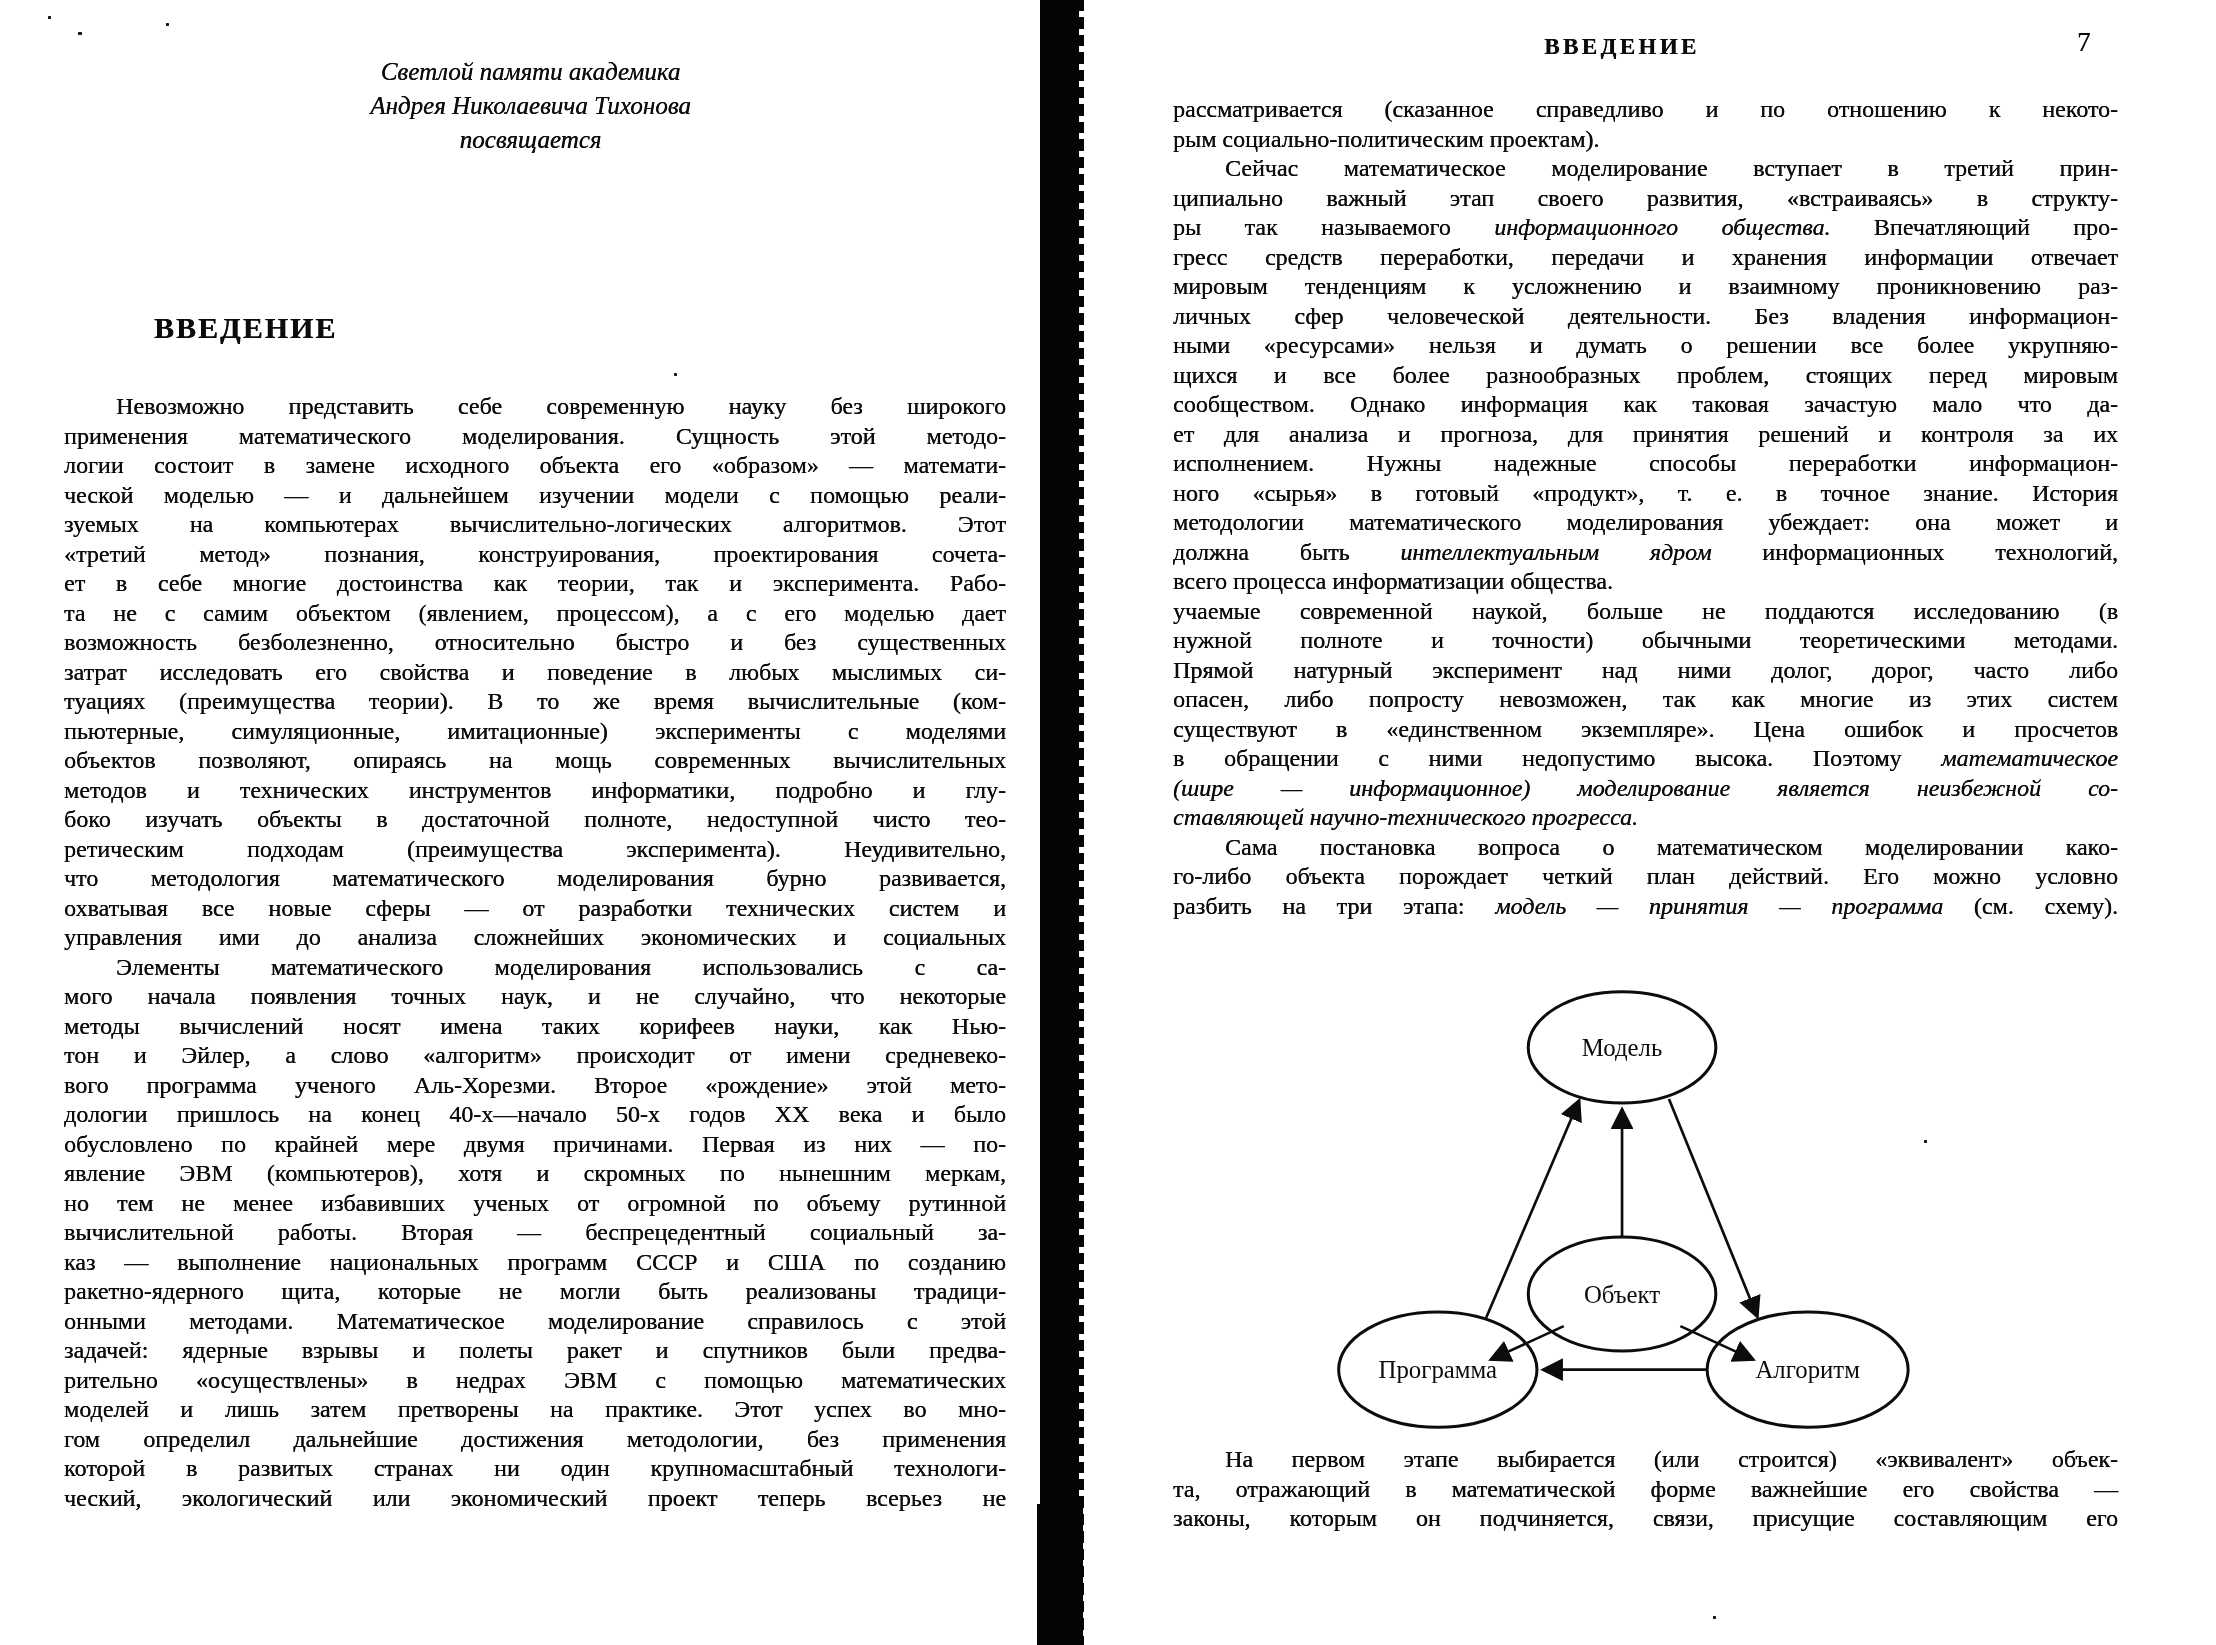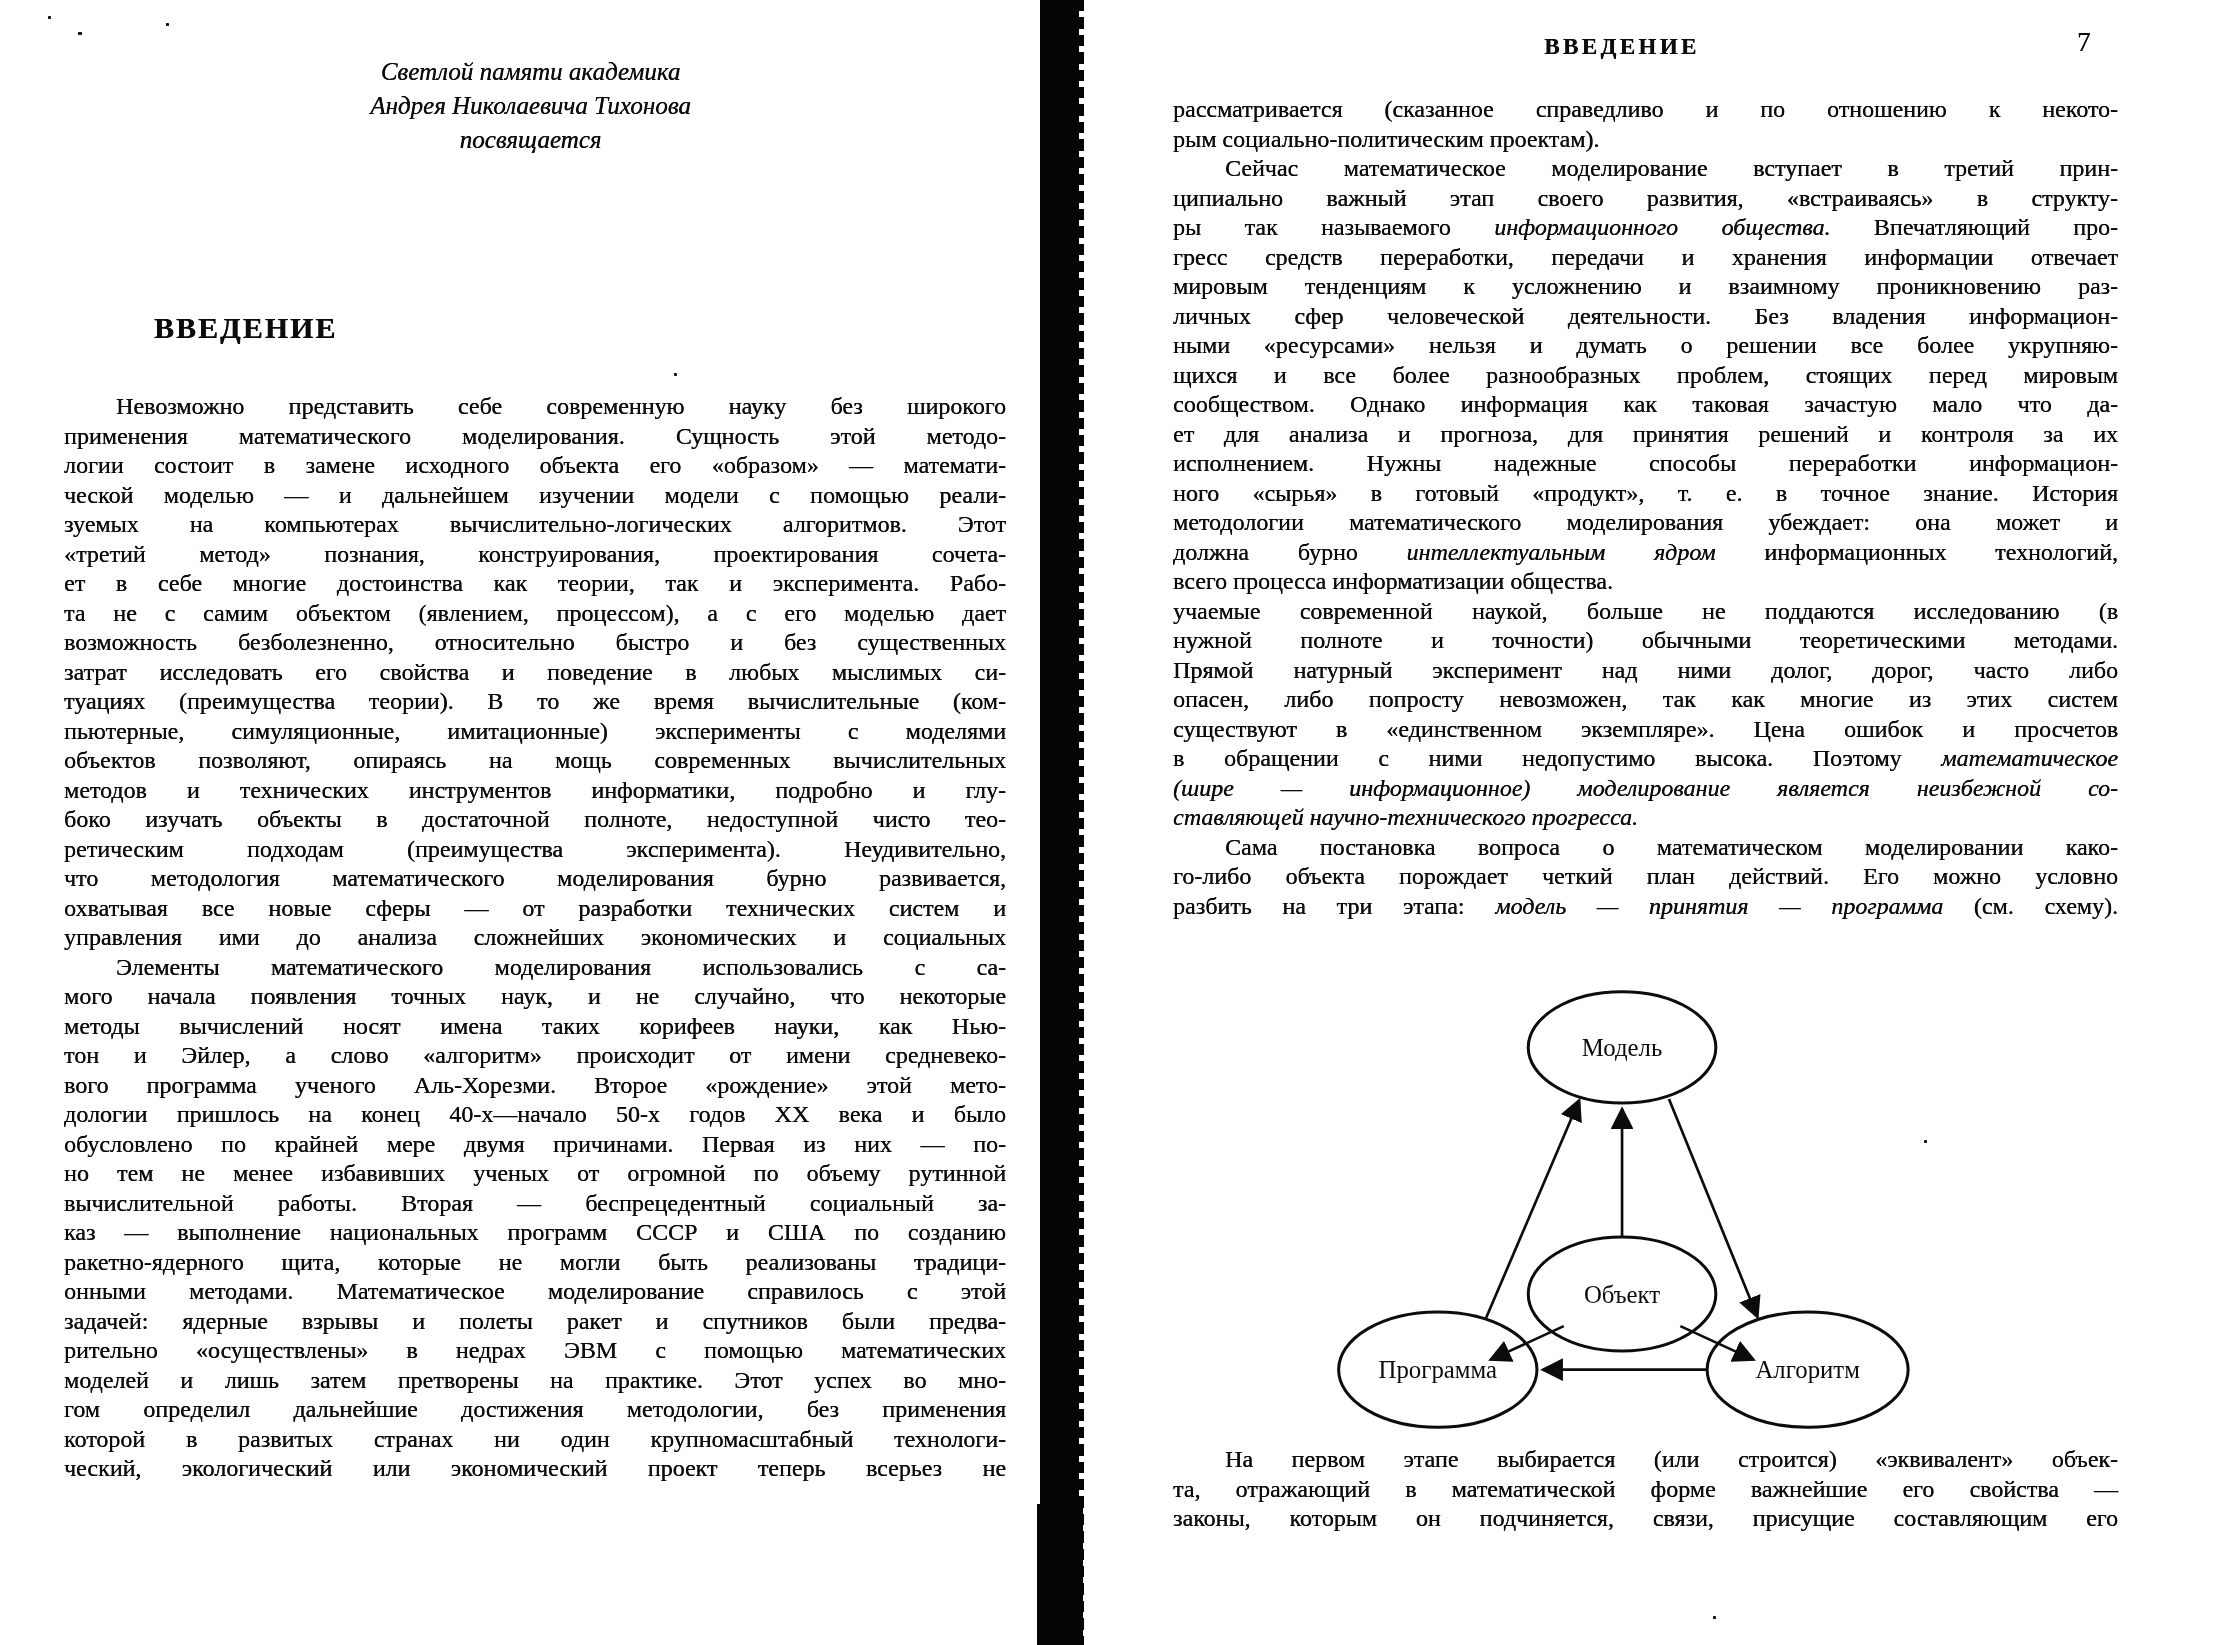--- a/index.html
+++ b/index.html
@@ -94,20 +94,21 @@
         <div class="line"><span>что методология математического моделирования бурно развивается,</span></div>
         <div class="line"><span>охватывая все новые сферы — от разработки технических систем и</span></div>
         <div class="line"><span>управления ими до анализа сложнейших экономических и социальных</span></div>
         <div class="line indent"><span>Элементы математического моделирования использовались с са-</span></div>
         <div class="line"><span>мого начала появления точных наук, и не случайно, что некоторые</span></div>
         <div class="line"><span>методы вычислений носят имена таких корифеев науки, как Нью-</span></div>
         <div class="line"><span>тон и Эйлер, а слово «алгоритм» происходит от имени средневеко-</span></div>
         <div class="line"><span>вого программа ученого Аль-Хорезми. Второе «рождение» этой мето-</span></div>
         <div class="line"><span>дологии пришлось на конец 40-х—начало 50-х годов XX века и было</span></div>
         <div class="line"><span>обусловлено по крайней мере двумя причинами. Первая из них — по-</span></div>
+        <div class="line"><span>явление ЭВМ (компьютеров), хотя и скромных по нынешним меркам,</span></div>
         <div class="line"><span>но тем не менее избавивших ученых от огромной по объему рутинной</span></div>
         <div class="line"><span>вычислительной работы. Вторая — беспрецедентный социальный за-</span></div>
         <div class="line"><span>каз — выполнение национальных программ СССР и США по созданию</span></div>
         <div class="line"><span>ракетно-ядерного щита, которые не могли быть реализованы традици-</span></div>
         <div class="line"><span>онными методами. Математическое моделирование справилось с этой</span></div>
         <div class="line"><span>задачей: ядерные взрывы и полеты ракет и спутников были предва-</span></div>
         <div class="line"><span>рительно «осуществлены» в недрах ЭВМ с помощью математических</span></div>
         <div class="line"><span>моделей и лишь затем претворены на практике. Этот успех во мно-</span></div>
         <div class="line"><span>гом определил дальнейшие достижения методологии, без применения</span></div>
         <div class="line"><span>которой в развитых странах ни один крупномасштабный технологи-</span></div>
@@ -130,21 +131,21 @@
         <div class="line"><span>гресс средств переработки, передачи и хранения информации отвечает</span></div>
         <div class="line"><span>мировым тенденциям к усложнению и взаимному проникновению раз-</span></div>
         <div class="line"><span>личных сфер человеческой деятельности. Без владения информацион-</span></div>
         <div class="line"><span>ными «ресурсами» нельзя и думать о решении все более укрупняю-</span></div>
         <div class="line"><span>щихся и все более разнообразных проблем, стоящих перед мировым</span></div>
         <div class="line"><span>сообществом. Однако информация как таковая зачастую мало что да-</span></div>
         <div class="line"><span>ет для анализа и прогноза, для принятия решений и контроля за их</span></div>
         <div class="line"><span>исполнением. Нужны надежные способы переработки информацион-</span></div>
         <div class="line"><span>ного «сырья» в готовый «продукт», т. е. в точное знание. История</span></div>
         <div class="line"><span>методологии математического моделирования убеждает: она может и</span></div>
-        <div class="line"><span>должна бурно </span><span class="it">интеллектуальным ядром</span><span> информационных технологий,</span></div>
+        <div class="line"><span>должна быть </span><span class="it">интеллектуальным ядром</span><span> информационных технологий,</span></div>
         <div class="line last"><span>всего процесса информатизации общества.</span></div>
         <div class="line"><span>учаемые современной наукой, больше не поддаются исследованию (в</span></div>
         <div class="line"><span>нужной полноте и точности) обычными теоретическими методами.</span></div>
         <div class="line"><span>Прямой натурный эксперимент над ними долог, дорог, часто либо</span></div>
         <div class="line"><span>опасен, либо попросту невозможен, так как многие из этих систем</span></div>
         <div class="line"><span>существуют в «единственном экземпляре». Цена ошибок и просчетов</span></div>
         <div class="line"><span>в обращении с ними недопустимо высока. Поэтому </span><span class="it">математическое</span></div>
         <div class="line"><span class="it">(шире — информационное) моделирование является неизбежной со-</span></div>
         <div class="line last"><span class="it">ставляющей научно-технического прогресса.</span></div>
         <div class="line indent"><span>Сама постановка вопроса о математическом моделировании како-</span></div>

